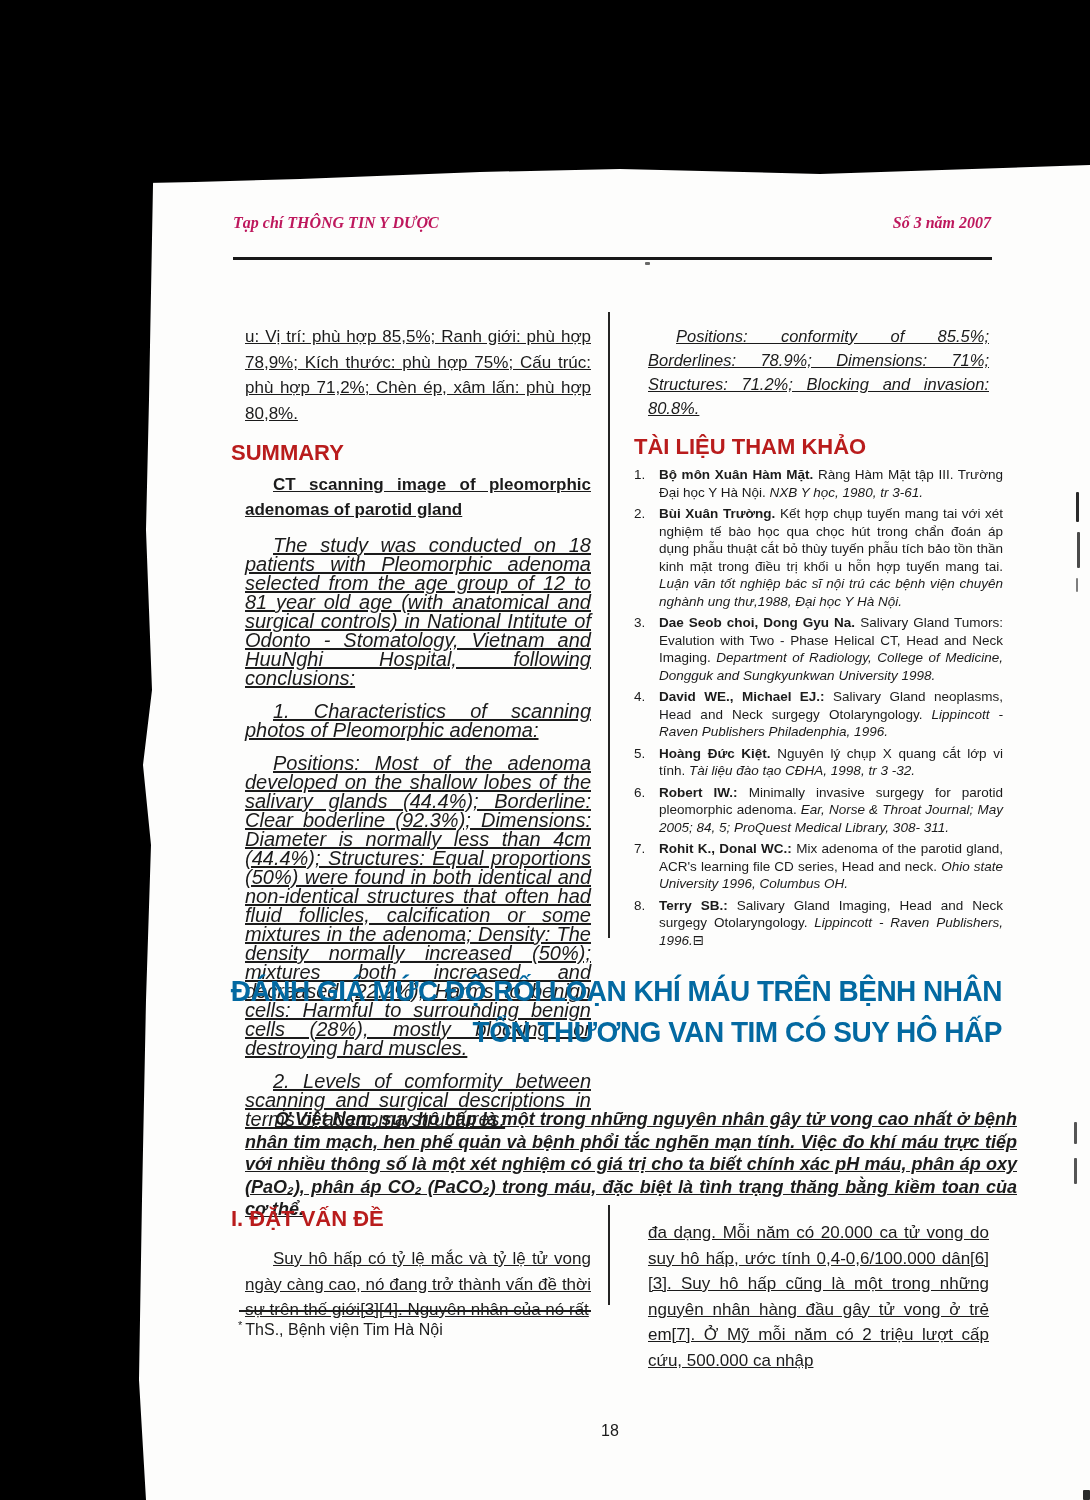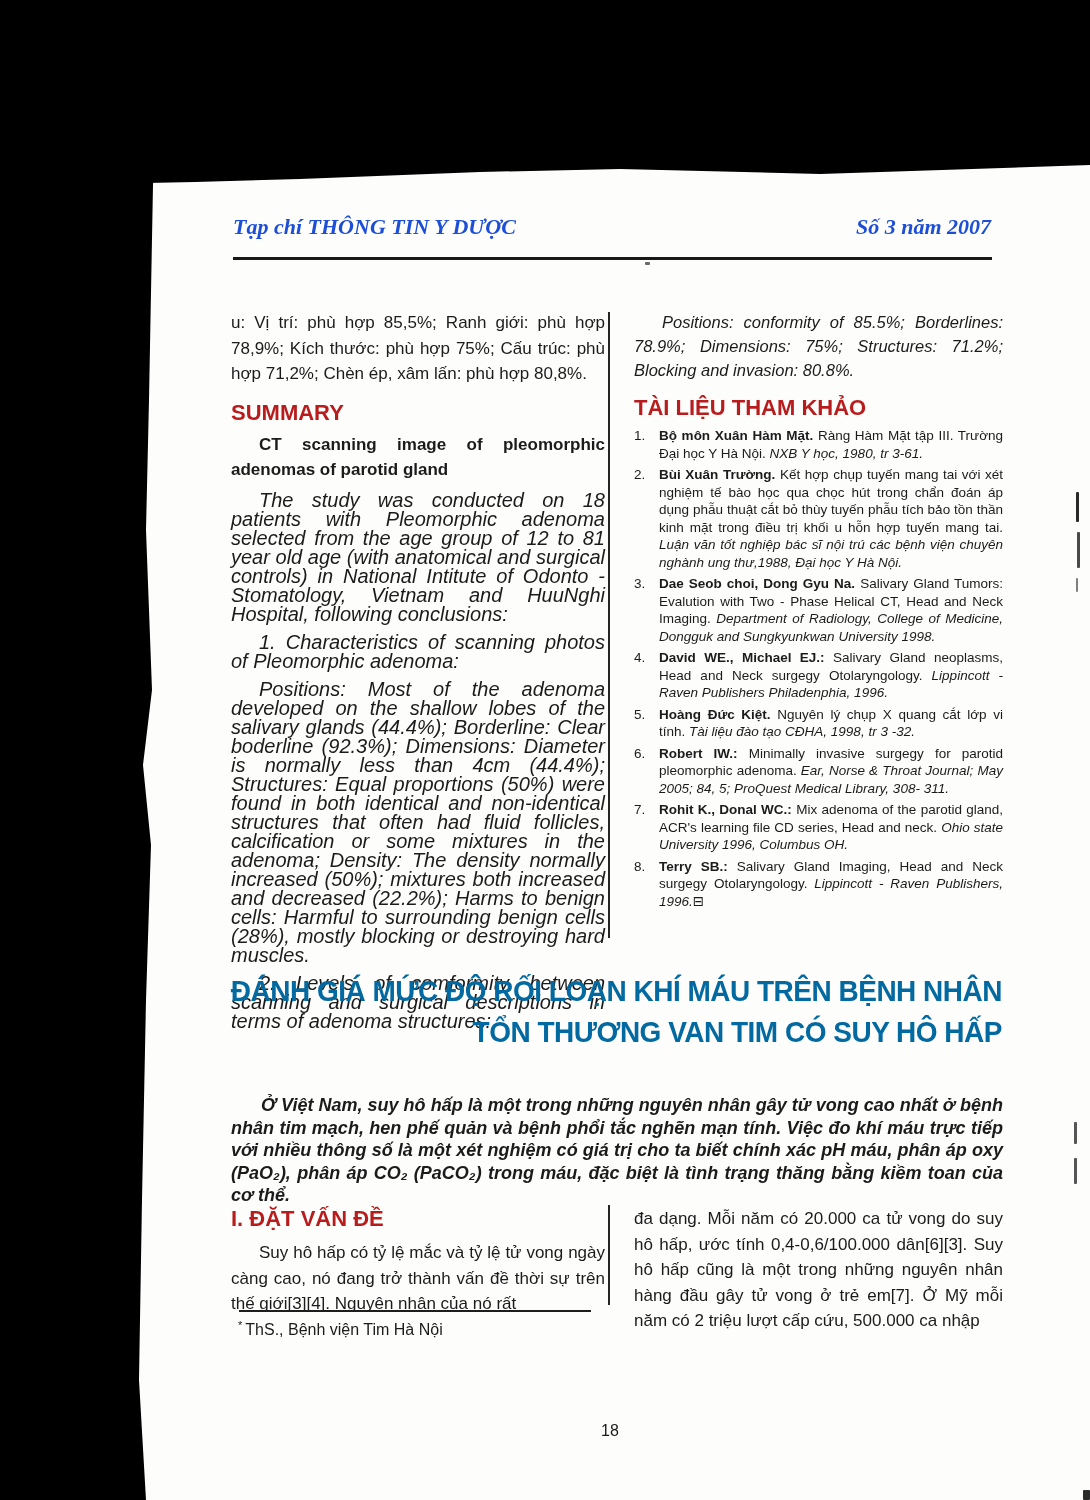--- a/index.html
+++ b/index.html
@@ -21,32 +21,32 @@
   .a3{left:1076px;top:578px;width:2px;height:14px;opacity:.6;}
   .a4{left:1074px;top:1122px;width:3px;height:22px;opacity:.8;}
   .a5{left:1074px;top:1158px;width:3px;height:26px;opacity:.8;}
   .a6{left:645px;top:262px;width:5px;height:3px;opacity:.7;}
   .a7{left:1083px;top:1490px;width:7px;height:10px;}
 
   
   .header{position:absolute;left:233px;top:214px;width:758px;display:flex;
     justify-content:space-between;align-items:baseline;
     font-family:"Liberation Serif","DejaVu Serif",serif;font-style:italic;font-weight:bold;
-    font-size:22px;color:#1d4ed8;text-align:right;}
+    font-size:16px;color:#be185d;text-align:right;}
   .header-rule{position:absolute;left:233px;top:257px;width:759px;height:3px;background:#181818;}
 
   
   .col{position:absolute;top:310px;}
   .col-a{left:231px;width:374px;}
   .col-b{left:634px;width:369px;}
   .vdivider{position:absolute;width:2px;background:#242424;}
   .vd-top{left:608px;top:312px;height:626px;}
   .vd-bottom{left:608px;top:1205px;height:100px;}
 
-  p{margin:0;}
+  p{margin:14px;text-decoration:underline;}
   .body-sans{font-size:17px;line-height:25.5px;}
   .justify{text-align:justify;}
   .indent{text-indent:28px;}
   h3{margin:13px 0 6px 0;font-size:22px;font-weight:bold;color:#b91c1c;}
   .bold-title{font-weight:bold;font-size:17px;line-height:25px;text-align:justify;text-indent:28px;margin-top:6px;}
   .ital{font-style:italic;font-size:20px;line-height:19px;text-align:justify;text-indent:28px;margin-top:9px;}
   .conf-en{font-style:italic;font-size:16.5px;line-height:24px;text-align:justify;text-indent:28px;}
 
   
   ol.refs{list-style:none;margin:4px 0 0 0;padding:0;}
@@ -101,21 +101,21 @@
     <p class="bold-title">CT scanning image of pleomorphic adenomas of parotid gland</p>
     <p class="ital">The study was conducted on 18 patients with Pleomorphic adenoma selected from the age group of 12 to 81 year old age (with anatomical and surgical controls) in National Intitute of Odonto - Stomatology, Vietnam and HuuNghi Hospital, following conclusions:</p>
     <p class="ital">1. Characteristics of scanning photos of Pleomorphic adenoma:</p>
     <p class="ital">Positions: Most of the adenoma developed on the shallow lobes of the salivary glands (44.4%); Borderline: Clear boderline (92.3%); Dimensions: Diameter is normally less than 4cm (44.4%); Structures: Equal proportions (50%) were found in both identical and non-identical structures that often had fluid follicles, calcification or some mixtures in the adenoma; Density: The density normally increased (50%); mixtures both increased and decreased (22.2%); Harms to benign cells: Harmful to surrounding benign cells (28%), mostly blocking or destroying hard muscles.</p>
     <p class="ital">2. Levels of comformity between scanning and surgical descriptions in terms of adenoma structures:</p>
   </section>
 
   <div class="vdivider vd-top"></div>
 
   <section class="col col-b">
-    <p class="conf-en">Positions: conformity of 85.5%; Borderlines: 78.9%; Dimensions: 75%; Structures: 71.2%; Blocking and invasion: 80.8%.</p>
+    <p class="conf-en">Positions: conformity of 85.5%; Borderlines: 78.9%; Dimensions: 71%; Structures: 71.2%; Blocking and invasion: 80.8%.</p>
     <h3>TÀI LIỆU THAM KHẢO</h3>
     <ol class="refs">
         <li>
           <span class="ref-num">1.</span>
           <span class="ref-body"><span class="seg-b">Bộ môn Xuân Hàm Mặt.</span><span class="seg-r"> Ràng Hàm Mặt tập III. Trường Đại học Y Hà Nội. </span><span class="seg-i">NXB Y học, 1980, tr 3-61.</span></span>
         </li>
         <li>
           <span class="ref-num">2.</span>
           <span class="ref-body"><span class="seg-b">Bùi Xuân Trường.</span><span class="seg-r"> Kết hợp chụp tuyến mang tai với xét nghiệm tế bào học qua chọc hút trong chẩn đoán áp dụng phẫu thuật cắt bỏ thùy tuyến phẫu tích bảo tồn thần kinh mặt trong điều trị khối u hỗn hợp tuyến mang tai. </span><span class="seg-i">Luận văn tốt nghiệp bác sĩ nội trú các bệnh viện chuyên nghành ung thư,1988, Đại học Y Hà Nội.</span></span>
         </li>

